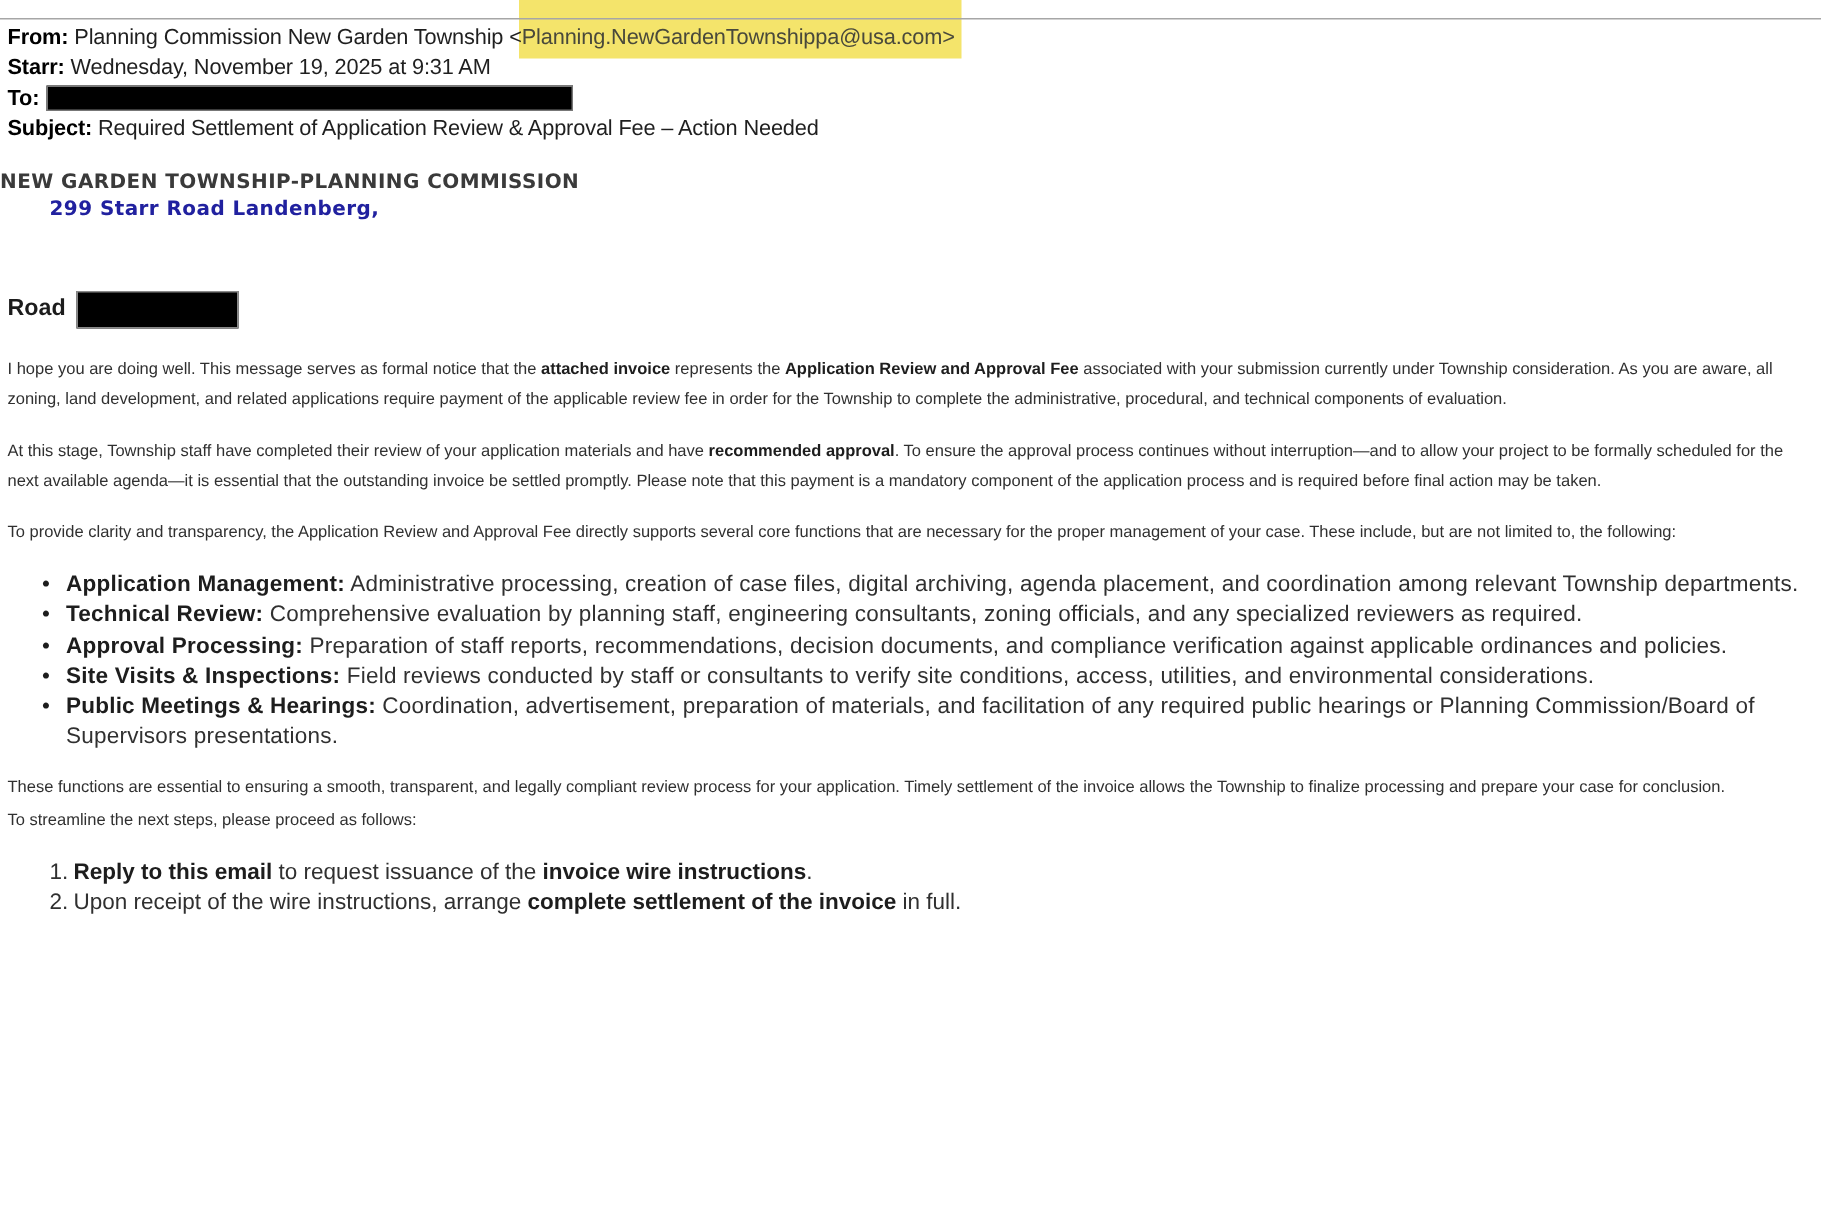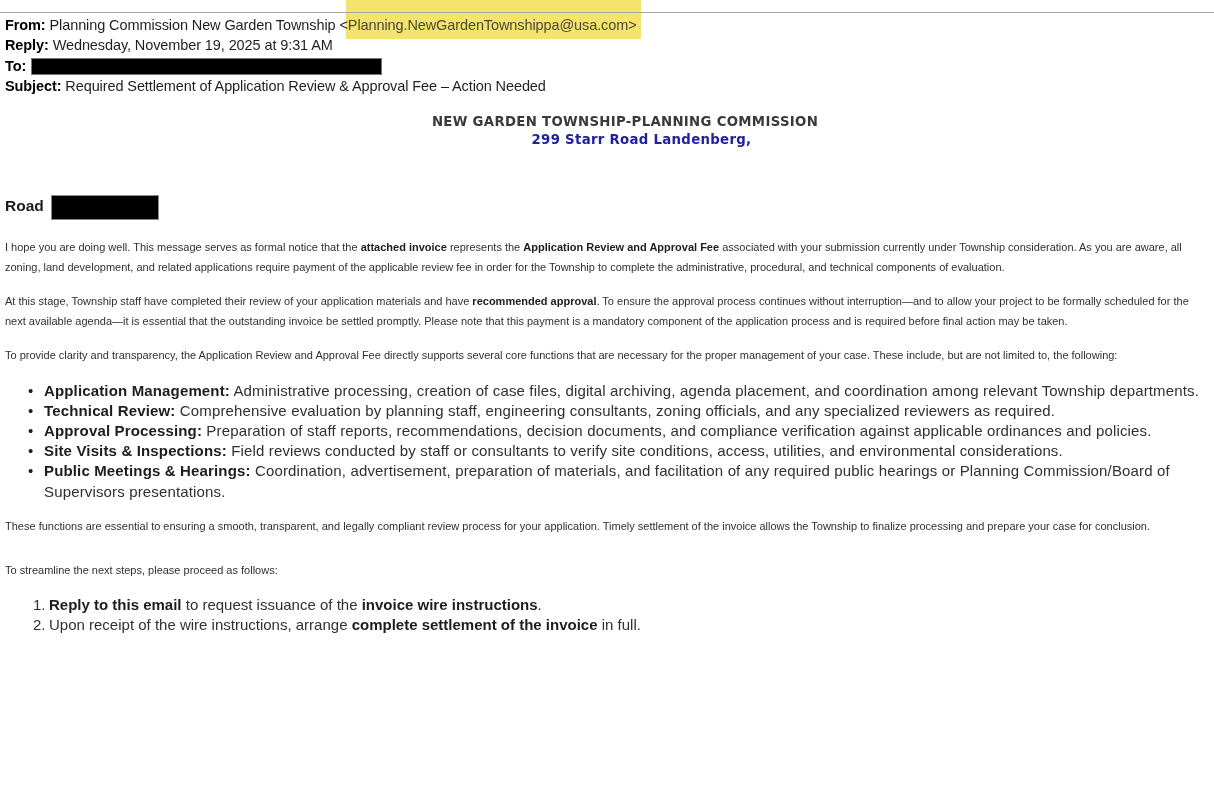--- a/index.html
+++ b/index.html
@@ -20,33 +20,33 @@
                       background: rgba(243, 226, 94, 0.92); z-index: -1; }
   .email-hl i { font-style: normal; }
 
   
   .redact-to   { display: inline-block; width: 351px; height: 17px; background: #000; border: 1px solid #777;
                  vertical-align: middle; margin-left: 5px; }
   .redact-name { display: inline-block; width: 108px; height: 25px; background: #000; border: 1px solid #8a8a8a;
                  vertical-align: middle; margin-left: 7px; }
 
   
-  .letterhead { margin-top: 17px; padding-right: 8px; text-align: center;
+  .letterhead { margin-top: 17px; padding-right: 8px; text-align: left;
                 font-family: "DejaVu Sans", sans-serif; font-weight: bold;
-                font-size: 13.3px; line-height: 18px; letter-spacing: 0.3px; color: #3a3a3a; margin-left: 44px; }
+                font-size: 13.3px; line-height: 18px; letter-spacing: 0.3px; color: #3a3a3a; }
   .letterhead .addr { color: #21219f; padding-left: 33px; }
 
   
   .salutation { margin-top: 44px; padding-left: 5px; font-size: 15.5px; line-height: 26px;
                 font-weight: bold; color: #1c1c1c; }
 
   
   .para { margin: 14px 8px 0 5px; font-size: 11px; line-height: 20.2px; color: #303030; }
   .para.first { margin-top: 17px; }
-  .para.tight { margin-top: 24px; }
+  .para.tight { margin-top: 1px; }
   b.run, .para b, .bullets b, .steps b { font-weight: bold; color: #1d1d1d; }
 
   ul.bullets { margin: 15px 8px 0 5px; list-style: none; font-size: 15px; line-height: 20.2px;
                letter-spacing: 0.15px; color: #303030; }
   ul.bullets li { position: relative; padding-left: 39px; }
   ul.bullets li::before { content: "\2022"; position: absolute; left: 23px; top: 0; color: #1d1d1d; }
 
   ol.steps { margin: 15px 8px 0 5px; list-style: none; font-size: 15px; line-height: 20.2px; color: #303030; }
   ol.steps li { position: relative; padding-left: 44px; }
   ol.steps .num { position: absolute; left: 28px; }
@@ -58,21 +58,21 @@
 
   <div class="top-rule"></div>
 
   <div class="email-header">
     <div>
       <b>From:</b>
       <span>Planning Commission New Garden Township</span>
       <span>&lt;</span><span class="email-hl"><i>Planning.NewGardenTownshippa@usa.com</i><i>&gt;</i></span>
     </div>
     <div>
-      <b>Reply:</b>
+      <b>Starr:</b>
       <span>Wednesday, November 19, 2025 at 9:31 AM</span>
     </div>
     <div>
       <b>To:</b><span class="redact-to"></span>
     </div>
     <div>
       <b>Subject:</b>
       <span>Required Settlement of Application Review &amp; Approval Fee – Action Needed</span>
     </div>
   </div>

